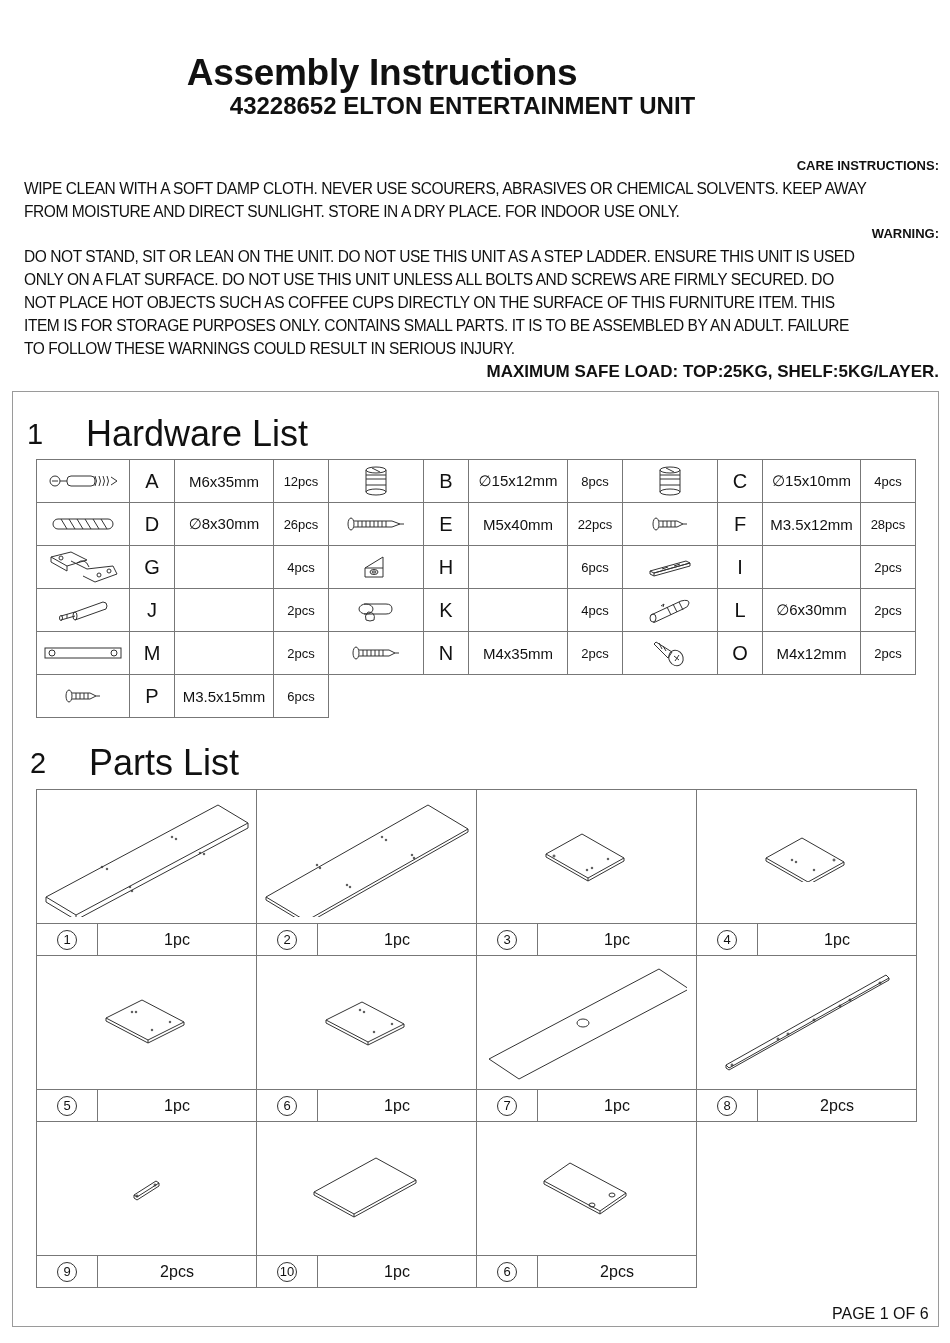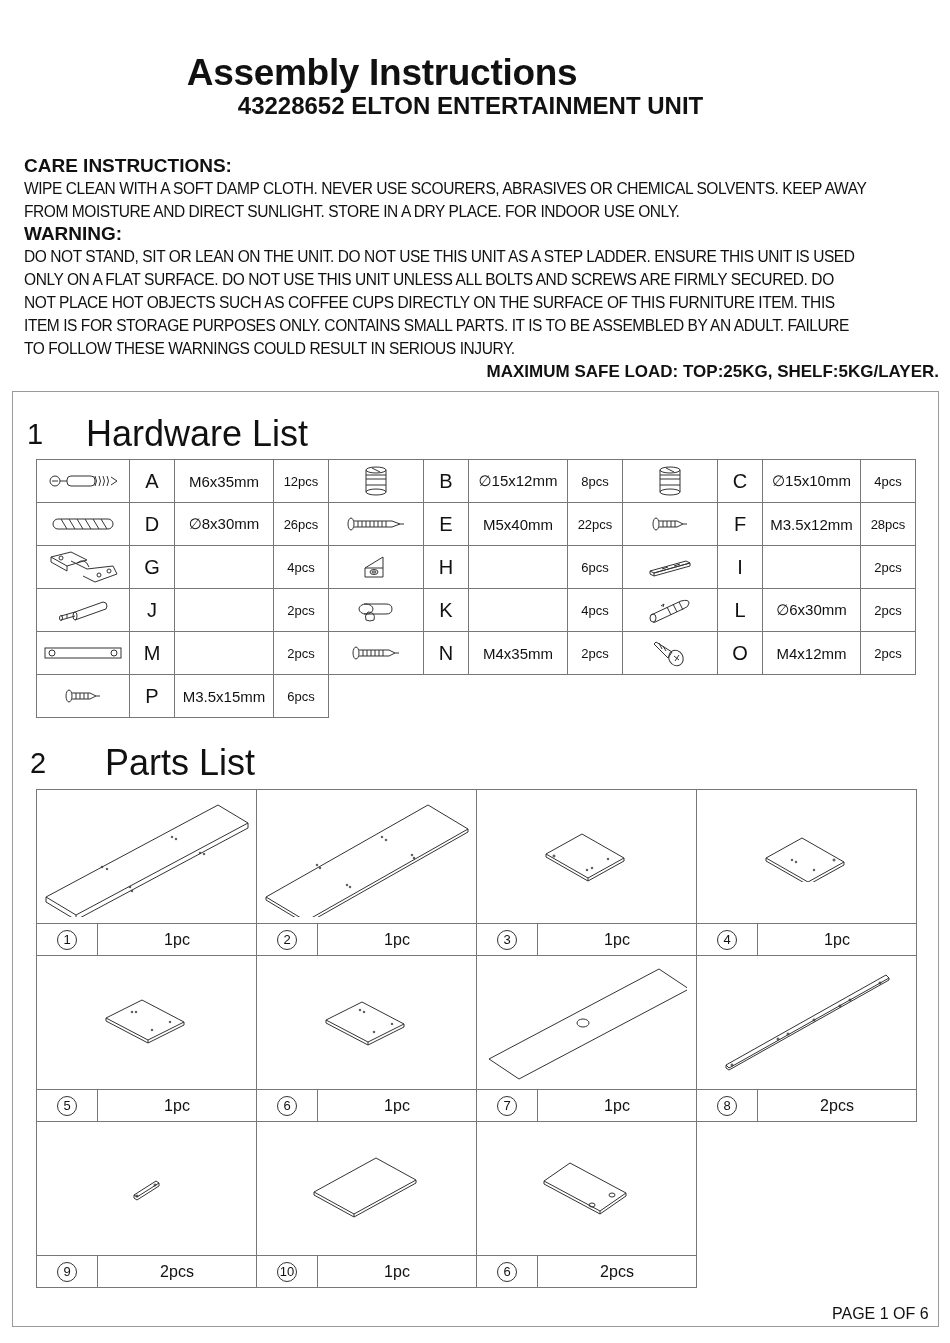--- a/index.html
+++ b/index.html
@@ -1,23 +1,23 @@
 <!DOCTYPE html>
 <html><head>
 <meta charset="utf-8">
 <style>
   html, body { margin:0; padding:0; background:#fff; }
   body { width:950px; height:1343px; position:relative; overflow:hidden;
          font-family:"Liberation Sans", sans-serif; color:#111; }
   .title { position:absolute; left:0; width:764px; top:52px; text-align:center;
            font-weight:bold; font-size:37px; letter-spacing:-0.3px; line-height:42px; }
-  .subtitle { position:absolute; left:8px; width:925px; top:92px; text-align:center;
+  .subtitle { position:absolute; left:0; width:925px; top:92px; text-align:center;
               font-weight:bold; font-size:24px; line-height:28px; }
   .notes { position:absolute; left:24px; top:155px; width:915px; }
-  .notes .h { font-weight:bold; font-size:19px; line-height:22px; }
+  .notes .h { font-weight:bold; font-size:13px; line-height:22px;text-align:right; }
   .notes .p { font-size:16px; line-height:23px; letter-spacing:-0.45px; transform:scaleX(0.97); transform-origin:left; white-space:nowrap; }
   .notes .load { font-weight:bold; font-size:17px; line-height:23px;text-align:right; }
   .frame { position:absolute; left:12px; top:391px; width:927px; height:936px;
            border:1px solid #9a9a9a; box-sizing:border-box; }
   .sec-title { position:absolute; font-size:36px; line-height:32px; }
   .sec-num { position:absolute; font-size:29px; line-height:32px; }
   table.hw { position:absolute; left:36px; top:459px; border-collapse:collapse; }
   table.hw td { border:1px solid #777; height:42px; padding:0; text-align:center;
                 vertical-align:middle; }
   table.hw td.empty { border:none; }
@@ -256,21 +256,21 @@
         </td>
     <td class="c-let">P</td>
     <td class="c-spec">M3.5x15mm</td>
     <td class="c-qty">6pcs</td>
     <td class="empty" colspan="8"></td>
   </tr>
 </tbody>
   </table>
 
 <div class="sec-num" style="left:30px;top:747px;">2</div>
-<div class="sec-title" style="left:89px;top:747px;margin-left:16px;">Parts List</div>
+<div class="sec-title" style="left:89px;top:747px;">Parts List</div>
 
 <table class="parts">
   <tbody>
       <tr>
     <td class="pic" colspan="2">
       <svg width="210" height="120">
             <path d="M4 100 l172 -92 l30 18 l-172 92 z"></path>
             <path d="M4 100 v5 l30 18 v-5"></path>
             <path d="M34 123 l172 -92 v-5"></path>
             <circle cx="60" cy="70" r="0.8"></circle>

